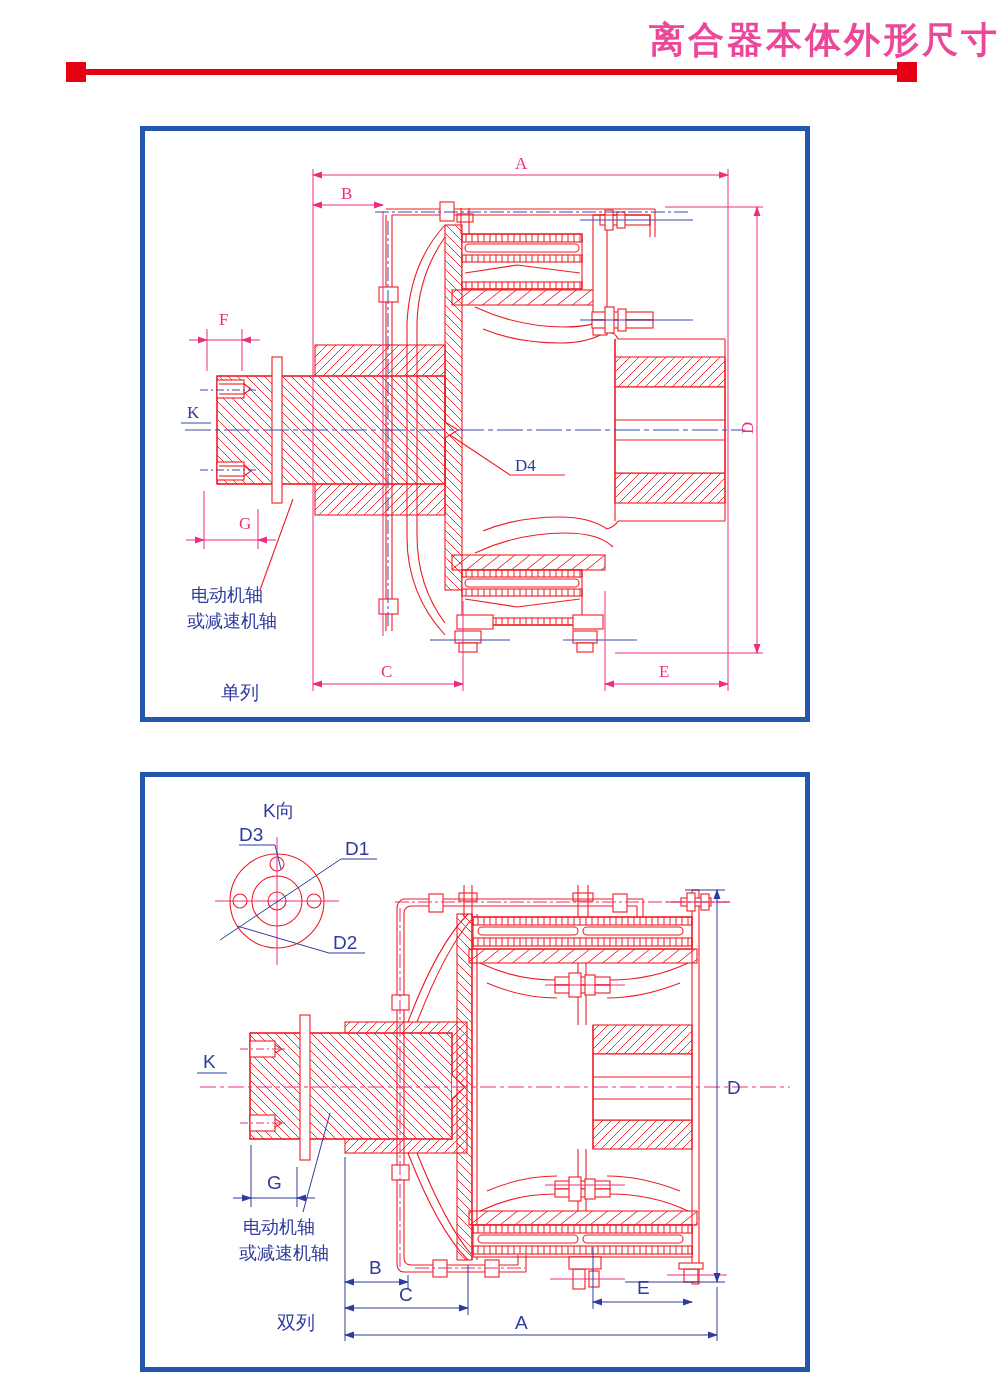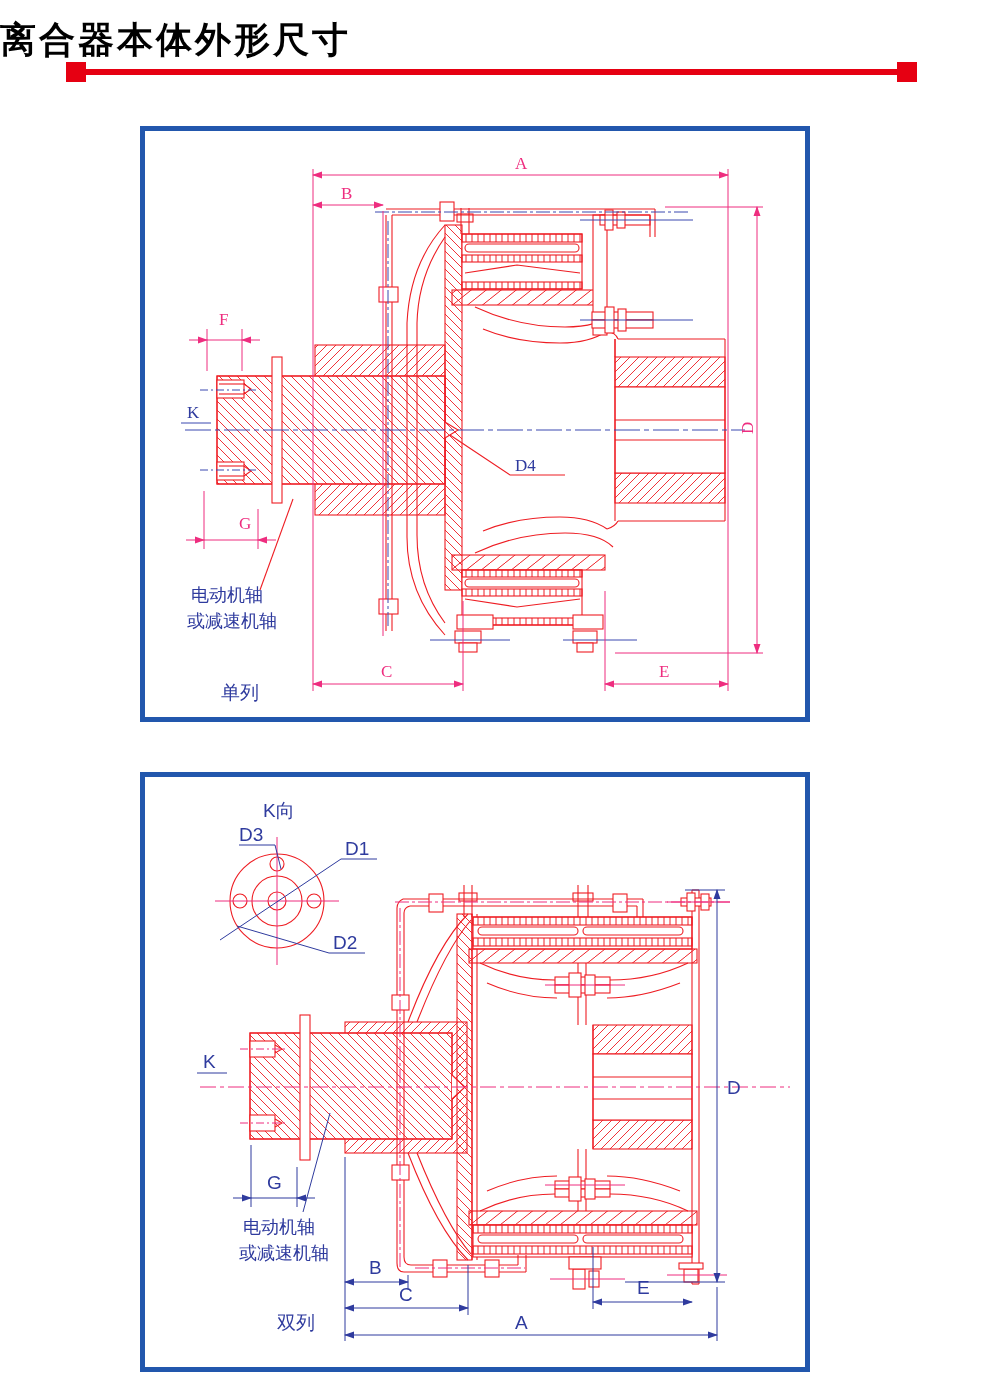--- a/index.html
+++ b/index.html
@@ -1,19 +1,19 @@
 <!DOCTYPE html>
 <html><head>
 <meta charset="utf-8">
 <style>
   html,body{margin:0;padding:0;background:#ffffff;}
   .page{position:relative;width:1000px;height:1398px;background:#ffffff;overflow:hidden;
         font-family:"Liberation Sans",sans-serif;}
-  .title{position:absolute;top:16px;left:0;width:100%;text-align:left;
-         font-size:36px;font-weight:bold;color:#000000;letter-spacing:3px;
+  .title{position:absolute;top:16px;left:0;width:100%;text-align:right;
+         font-size:36px;font-weight:bold;color:#ec4899;letter-spacing:3px;
          font-family:"Liberation Sans",sans-serif;}
   .rule{position:absolute;top:61px;left:66px;width:851px;height:22px;
         display:flex;align-items:center;}
   .rule .cap{width:20px;height:20px;background:#e60012;flex:0 0 auto;}
   .rule .bar{flex:1 1 auto;height:6px;background:#e60012;}
   .panel{position:absolute;border:5px solid #2257ad;background:#ffffff;box-sizing:border-box;}
   .panel-top{left:140px;top:126px;width:670px;height:596px;}
   .panel-bottom{left:140px;top:772px;width:670px;height:600px;}
   svg{display:block;}
   .dimT{font-family:"Liberation Serif",serif;font-size:17px;fill:#ee2d7f;}

